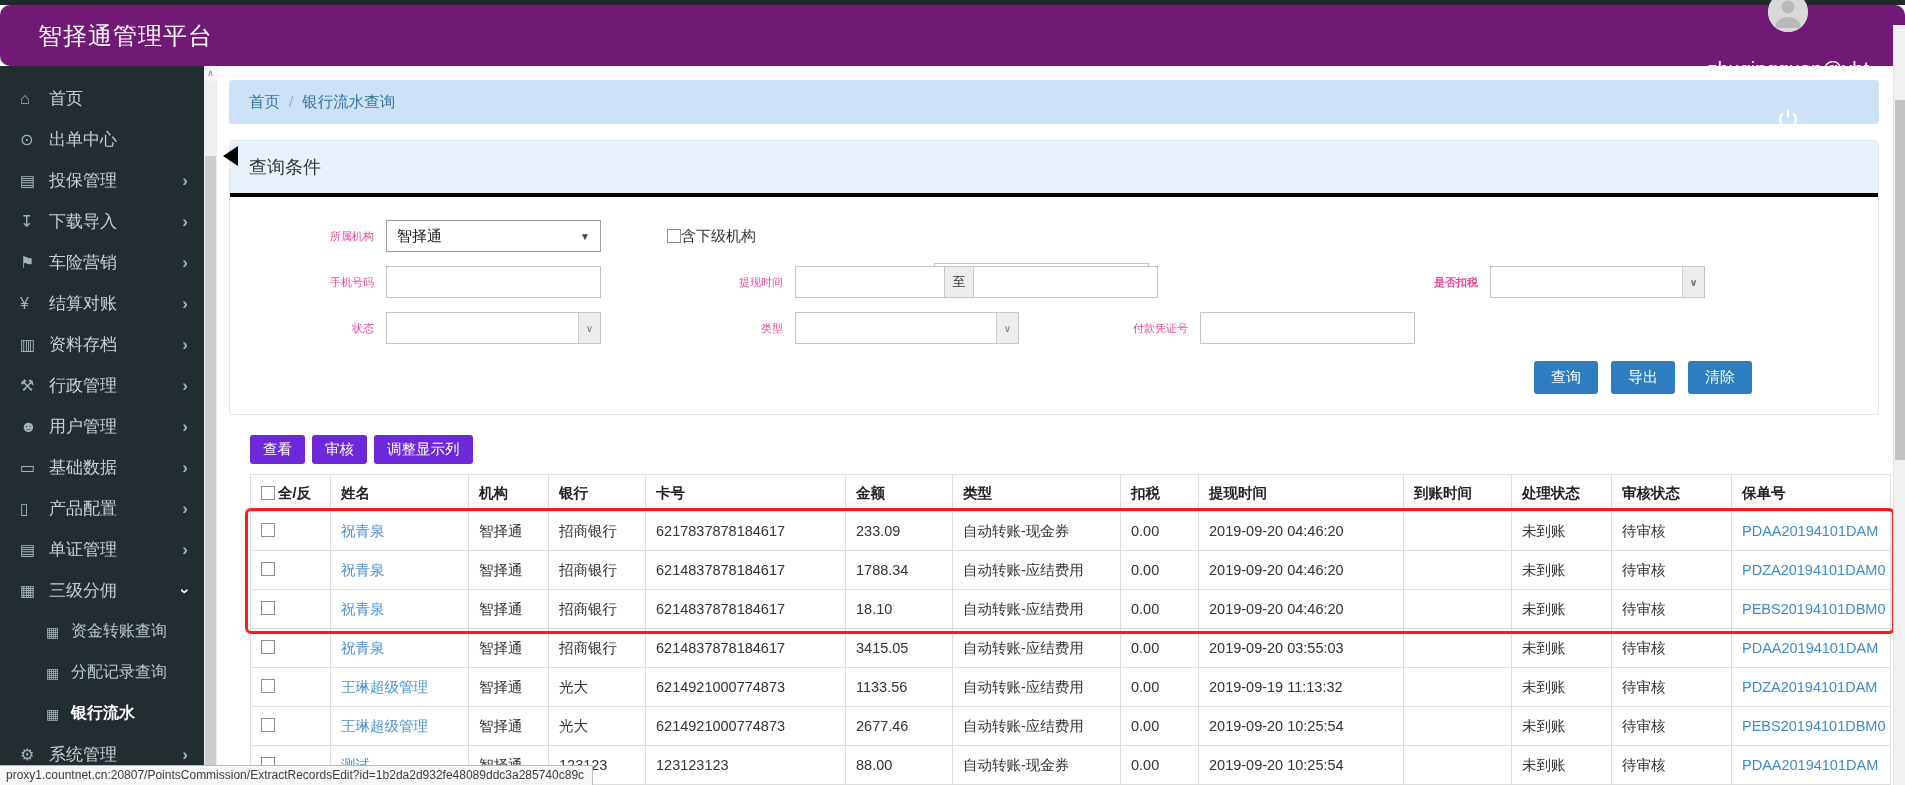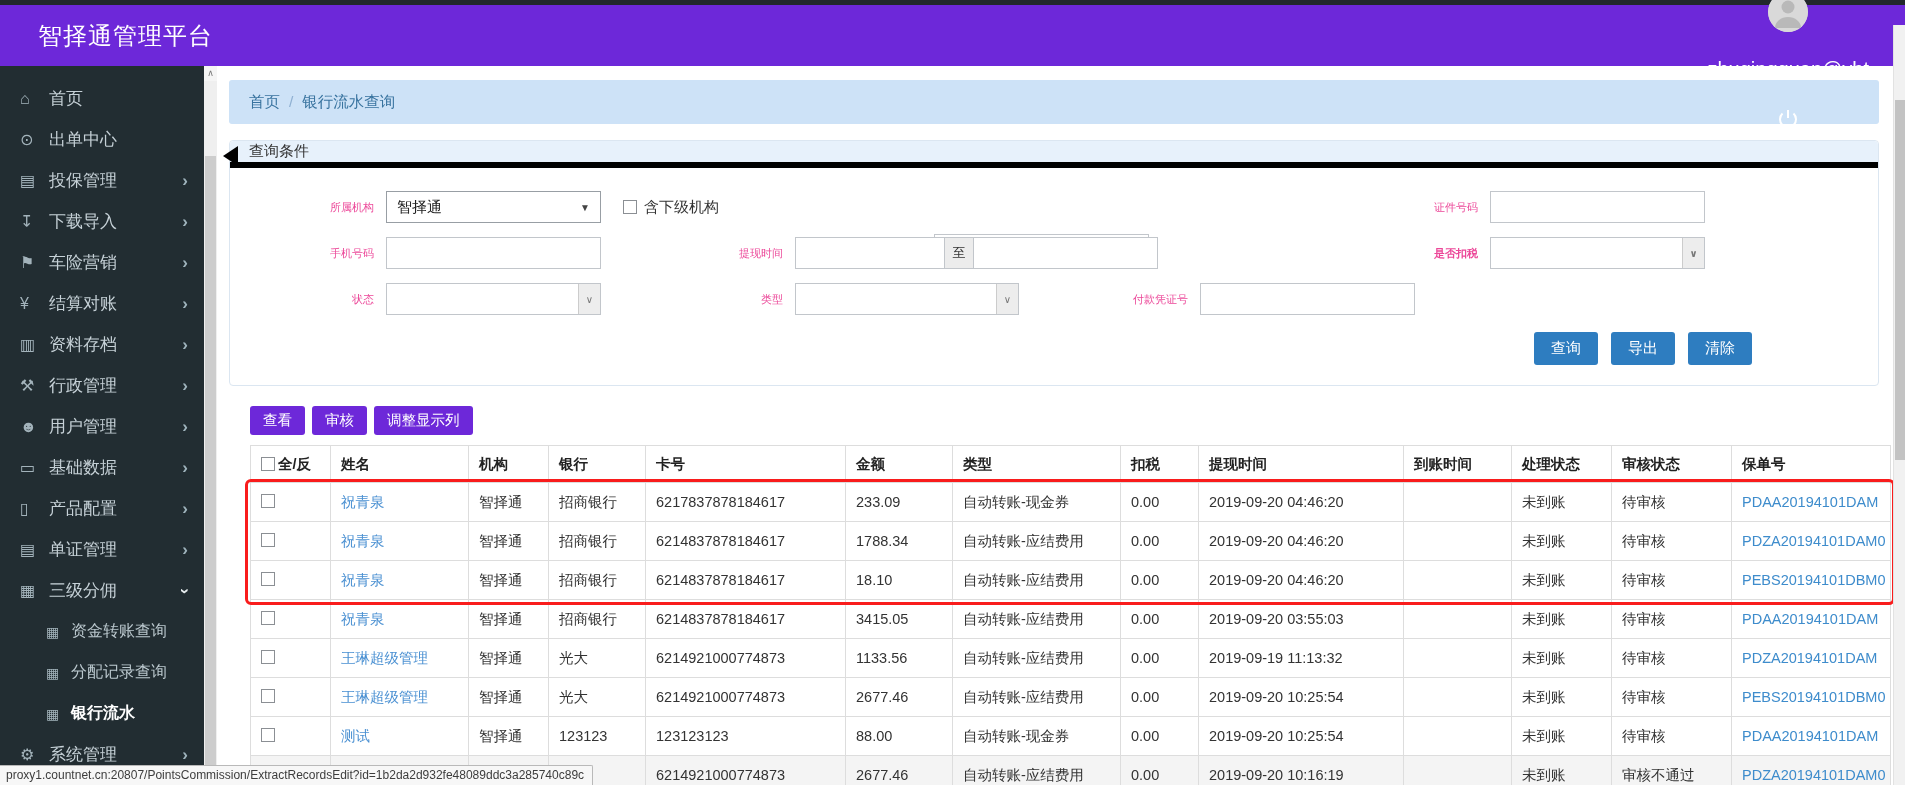--- a/index.html
+++ b/index.html
@@ -4,22 +4,22 @@
 <style>
   * { box-sizing: border-box; }
   html,body { margin:0; padding:0; }
   body {
     width:1905px; height:785px; overflow:hidden; position:relative;
     font-family:"Liberation Sans","DejaVu Sans",sans-serif; background:#fff;
   }
   
   .topstrip { position:absolute; top:0; left:0; right:0; height:5px; background:#22282c; }
   .topbar {
-    position:absolute; top:5px; left:0; right:0; height:61px; background:#6d28d9;
-    display:flex; align-items:center; z-index:5;
+    position:absolute; top:5px; left:0; right:0; height:61px; background:#701a75;
+    display:flex; align-items:center; z-index:5;border-radius:10px;
   }
   .brand { color:#fff; font-size:24px; padding-left:38px; letter-spacing:1px; }
   .top-right { margin-left:auto; display:flex; align-items:center; gap:26px; padding-right:36px;flex-direction:column; }
   .bell-wrap { position:relative; width:30px; height:30px; }
   .badge {
     position:absolute; top:-11px; left:15px; background:#e03131; color:#fff;
     font-size:12px; font-weight:bold; border-radius:10px; padding:1px 6px; line-height:14px;
   }
   .avatar { width:40px; height:40px; border-radius:50%; background:#d9d9d9; overflow:hidden; }
   .username { color:#fff; font-size:20px; }
@@ -41,35 +41,35 @@
   }
   
   .content { position:absolute; left:217px; top:66px; right:12px; bottom:0; background:#fff; overflow:hidden; }
   .breadcrumb {
     margin:14px 14px 0 12px; height:44px; background:#cde2f7; border-radius:3px;
     display:flex; align-items:center; padding-left:20px; font-size:15.5px; gap:9px;
   }
   .bc-link { color:#38739f; cursor:pointer; }
   .bc-sep { color:#8fb0d2; }
   .panel { margin:16px 14px 0 12px; border:1px solid #dbe6f1; border-radius:4px; background:#fff; }
-  .panel-h { background:#e7f1fb; padding:1px 19px; font-size:15px; color:#333; border-bottom:6px solid #000000; border-radius:4px 4px 0 0; }
+  .panel-h { background:#e7f1fb; padding:14px 19px; font-size:18px; color:#333; border-bottom:4px solid #000000; border-radius:4px 4px 0 0; }
   .panel-b { padding:16px 26px 14px; }
   .frow { position:relative; height:46px; }
   .fg { position:absolute; top:7px; display:flex; align-items:flex-start; }
   .flabel { width:130px; text-align:right; padding-right:12px; font-size:11px; color:#ec4899; line-height:32px; flex:none; }
   .tinput { width:215px; height:32px; border:1px solid #c2c6cb; background:#fff; outline:none; font-size:14px; padding:0 6px; }
   .combo { width:215px; height:32px; border:1px solid #989ea4; display:flex; align-items:center; justify-content:space-between; padding:0 10px; font-size:15px; color:#222; background:#fff; cursor:pointer; }
   .combo .carr { font-size:10px; color:#444; }
   .selbox { width:215px; height:32px; border:1px solid #c2c6cb; position:relative; background:#fff; cursor:pointer; }
   .selbox .sarrow { position:absolute; right:0; top:0; bottom:0; width:22px; background:#ededed; border-left:1px solid #ccc; display:flex; align-items:center; justify-content:center; color:#777; font-size:10px; }
   .date-input { width:150px; height:32px; border:1px solid #c2c6cb; background:#fff; outline:none; padding:0 6px; }
   .date-input.d2 { width:185px; }
   .to-badge { width:28px; height:32px; background:#ececec; border-top:1px solid #c2c6cb; border-bottom:1px solid #c2c6cb; display:flex; align-items:center; justify-content:center; font-size:13px; color:#333; flex:none; }
   .cb { width:14px; height:14px; border:1px solid #8b8f94; background:#fff; display:inline-block; flex:none; cursor:pointer; }
-  .cb-group { display:flex; align-items:center; gap:7px; font-size:15px; color:#333; height:32px; }
+  .cb-group { display:flex; align-items:center; gap:0; font-size:15px; color:#333; height:32px;margin-left:44px; }
   .btn-row { display:flex; justify-content:flex-end; padding:10px 100px 6px 0; gap:13px; }
   .btn-steel { background:#2e7dc0; color:#fff; border:none; font-size:15px; padding:7px 17px; border-radius:3px; cursor:pointer; font-family:inherit; }
   .actions { margin:20px 0 10px 33px; display:flex; gap:7px; }
   .btn-bright { background:#6d28d9; color:#fff; border:none; font-size:14.5px; padding:5px 13px; border-radius:3px; cursor:pointer; font-family:Liberation Serif, serif; }
   
   .table-wrap { position:relative; margin-left:33px; width:1640px; }
   table.data { border-collapse:collapse; table-layout:fixed; width:1640px; font-size:14.5px; color:#333; }
   table.data th, table.data td { border:1px solid #ddd; padding:0 10px; overflow:hidden; white-space:nowrap; text-align:left; }
   table.data th { height:37px; font-weight:bold; color:#222; }
   table.data td { height:39px; }
@@ -233,24 +233,20 @@
           </div>
         </div>
         <div class="fg" style="left:367px;">
           <span class="cb-group">
             <span class="cb"></span>
             <span>含下级机构</span>
           </span>
         </div>
         <div class="fg" style="left:548px;margin-top:43px;">
           <span class="flabel">提现人</span>
-          <input class="tinput" style="">
-        </div>
-        <div class="fg" style="left:1104px;">
-          <span class="flabel">证件号码</span>
           <input class="tinput" style="">
         </div>
       </div>
 
       <div class="frow">
         <div class="fg" style="left:0;">
           <span class="flabel">手机号码</span>
           <input class="tinput" style="">
         </div>
         <div class="fg" style="left:409px;">

